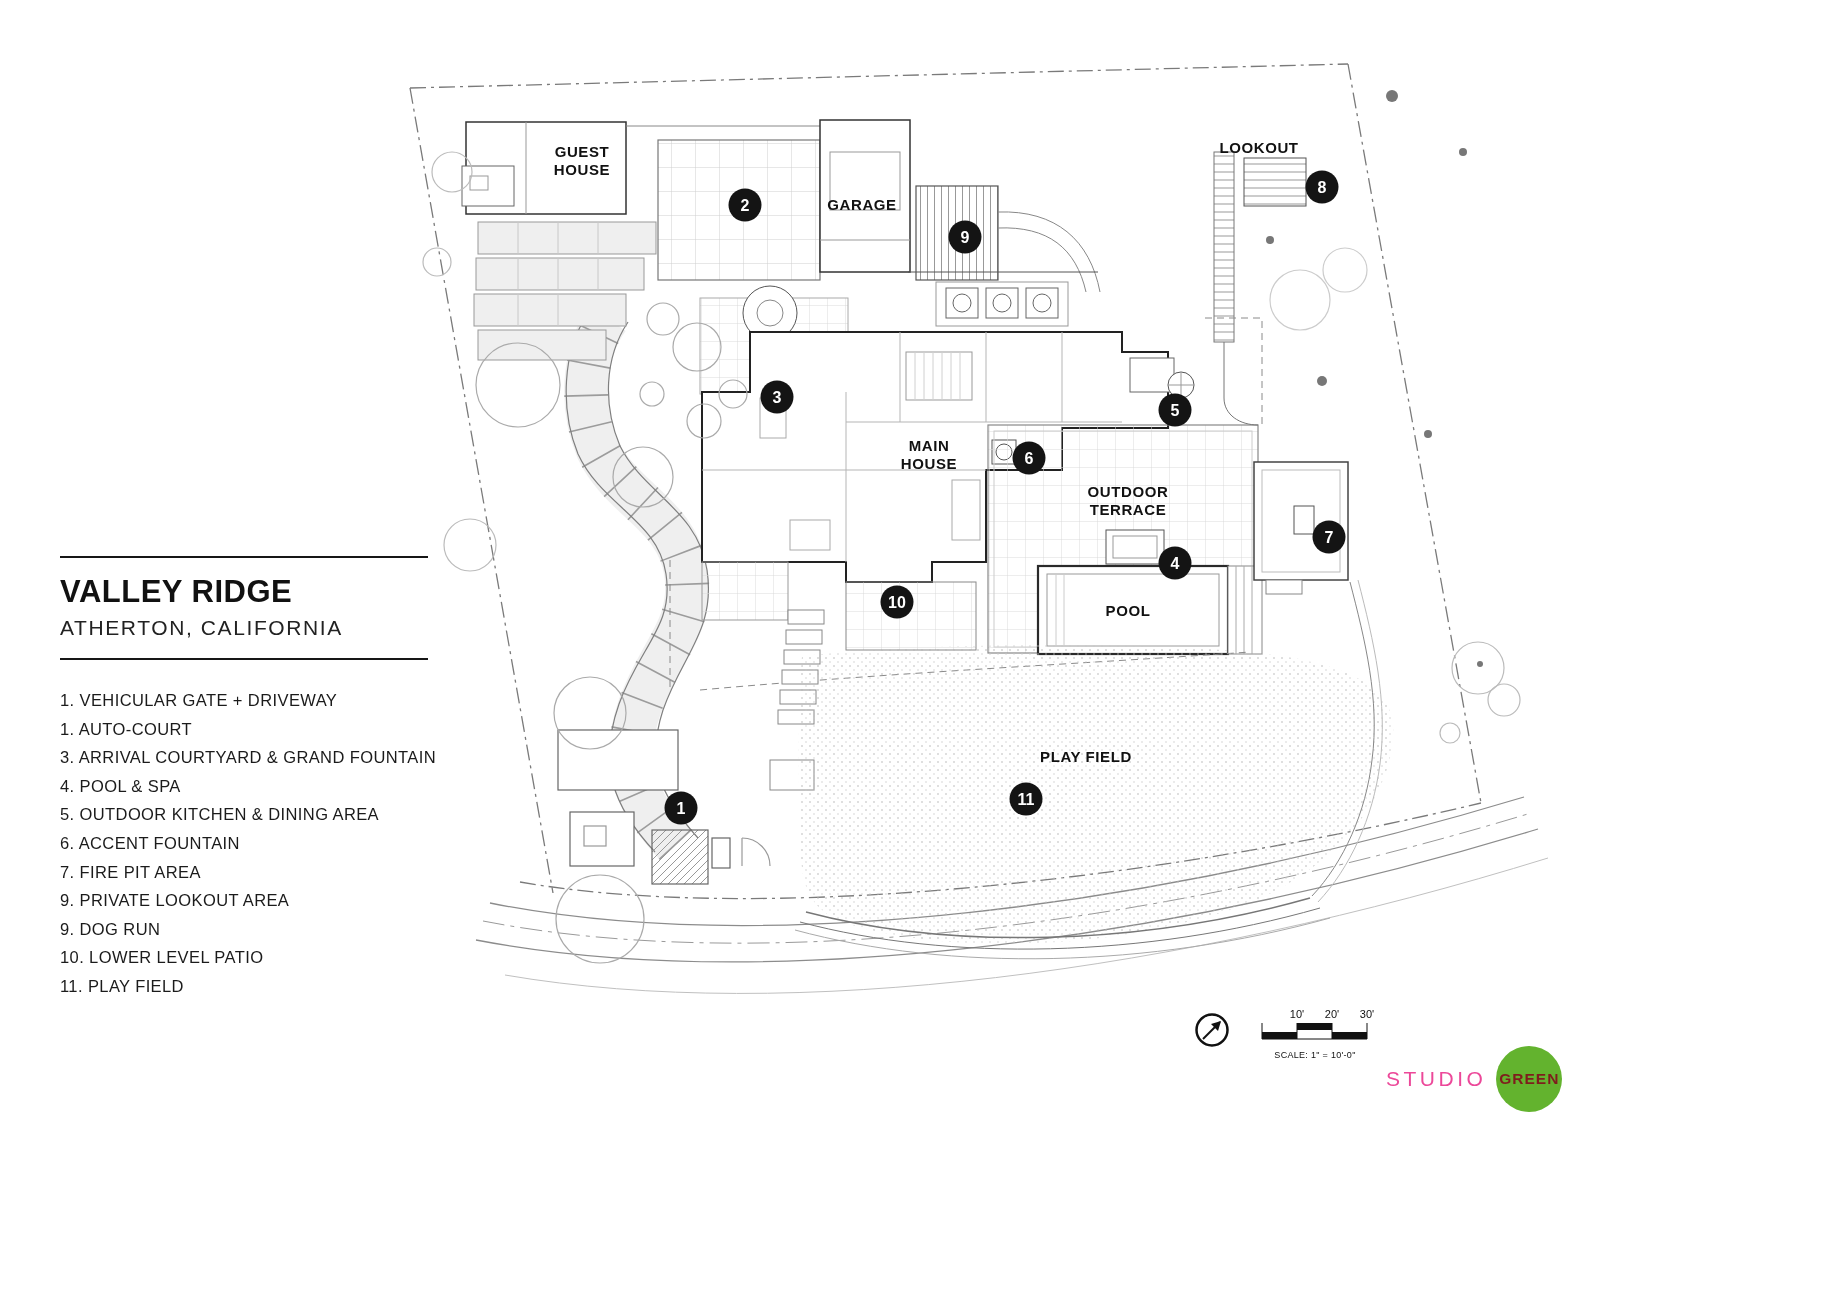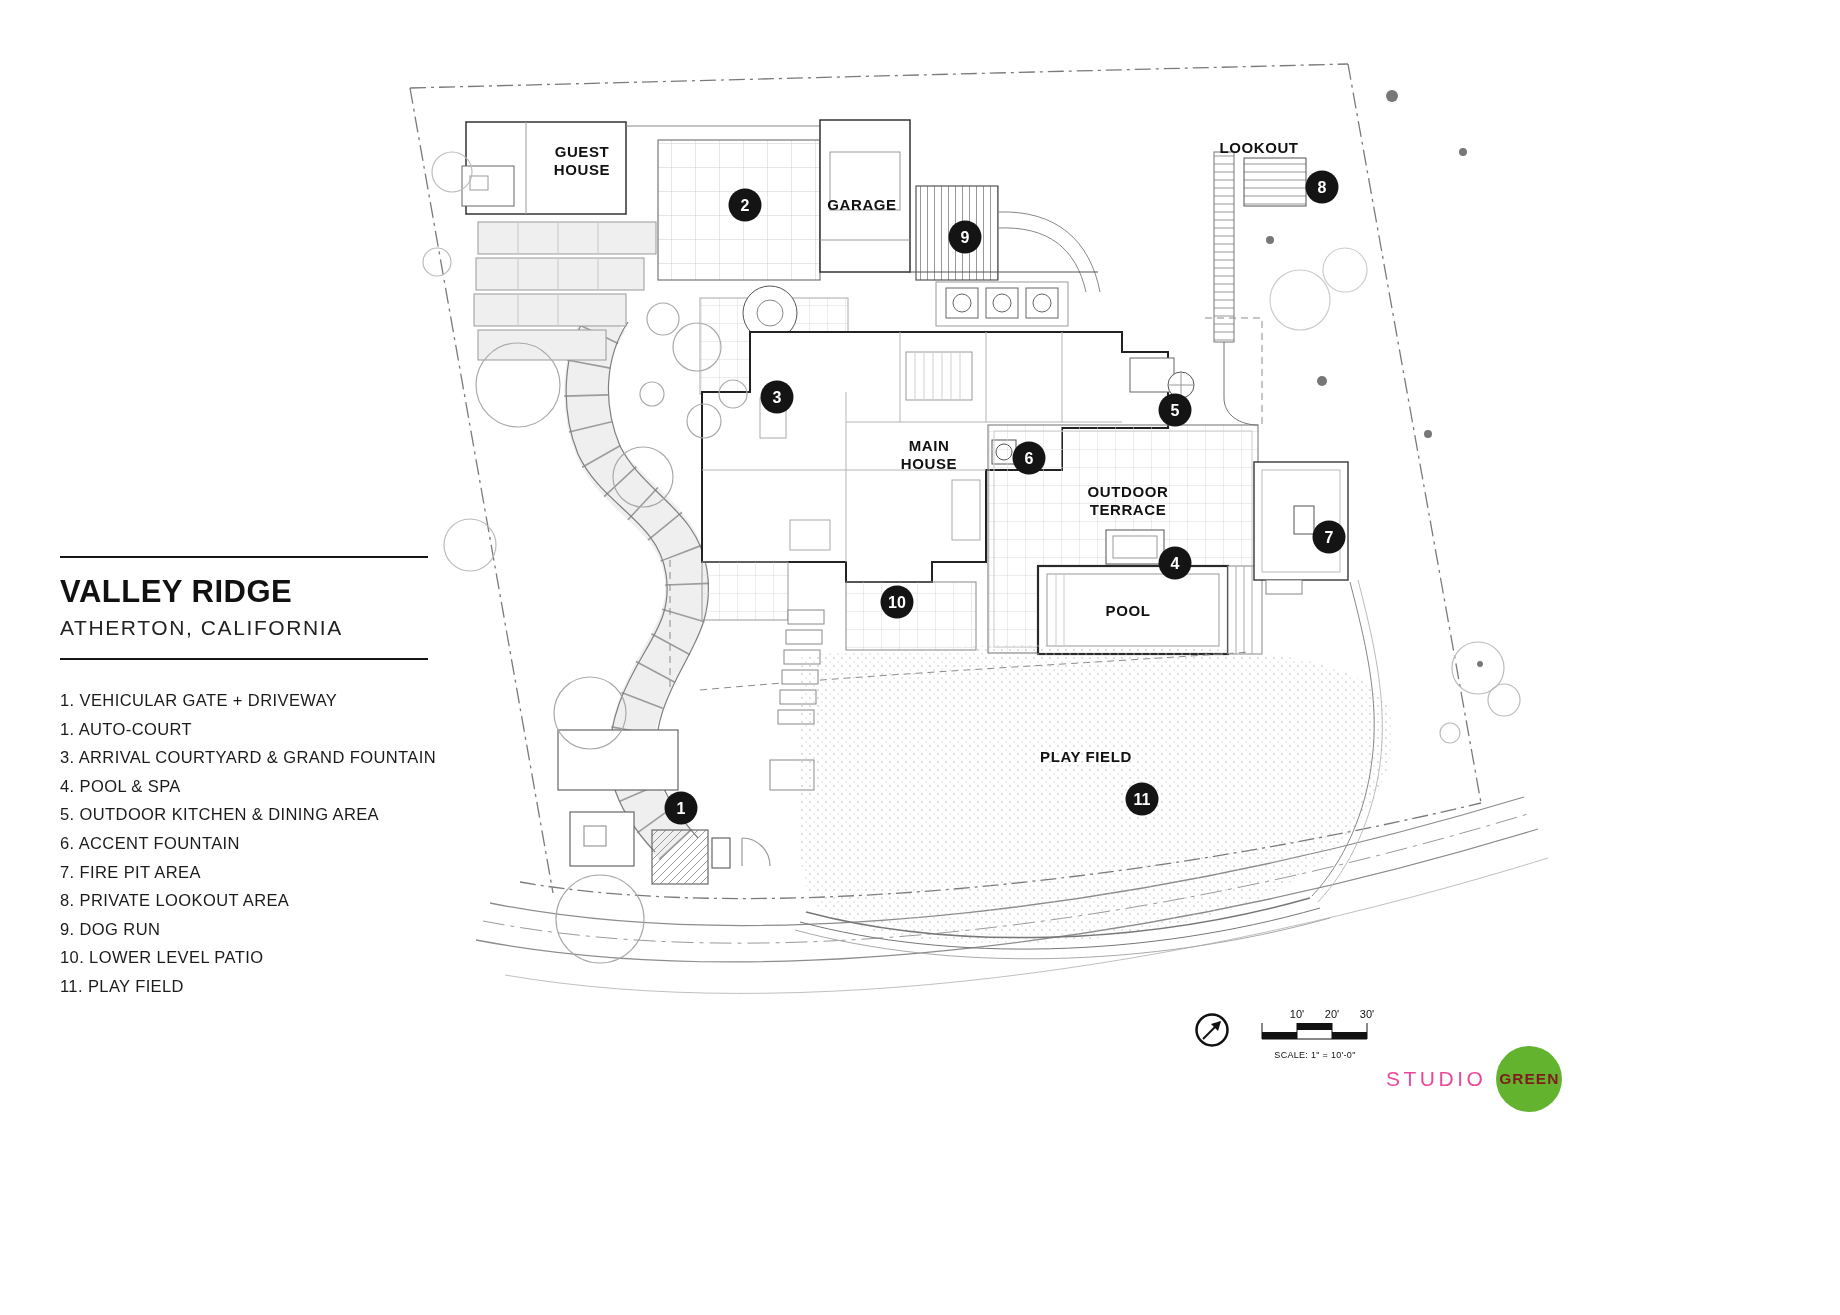--- a/index.html
+++ b/index.html
@@ -260,39 +260,39 @@
       <div class="marker" style="left: 681px; top: 808px;">1</div>
       <div class="marker" style="left: 745px; top: 205px;">2</div>
       <div class="marker" style="left: 777px; top: 397px;">3</div>
       <div class="marker" style="left: 1175px; top: 563px;">4</div>
       <div class="marker" style="left: 1175px; top: 410px;">5</div>
       <div class="marker" style="left: 1029px; top: 458px;">6</div>
       <div class="marker" style="left: 1329px; top: 537px;">7</div>
       <div class="marker" style="left: 1322px; top: 187px;">8</div>
       <div class="marker" style="left: 965px; top: 237px;">9</div>
       <div class="marker" style="left: 897px; top: 602px;">10</div>
-      <div class="marker" style="left: 1142px; top: 799px;">11</div>
+      <div class="marker" style="left: 1026px; top: 799px;">11</div>
     </div>
 
   <div class="title-block">
     <div class="rule"></div>
     <h1>VALLEY RIDGE</h1>
     <div class="subtitle">ATHERTON, CALIFORNIA</div>
     <div class="rule"></div>
   </div>
 
   <ul class="legend">
       <li>1. VEHICULAR GATE + DRIVEWAY</li>
       <li>1. AUTO-COURT</li>
       <li>3. ARRIVAL COURTYARD &amp; GRAND FOUNTAIN</li>
       <li>4. POOL &amp; SPA</li>
       <li>5. OUTDOOR KITCHEN &amp; DINING AREA</li>
       <li>6. ACCENT FOUNTAIN</li>
       <li>7. FIRE PIT AREA</li>
-      <li>8. PRIVATE LOOKOUT AREA</li>
+      <li>9. PRIVATE LOOKOUT AREA</li>
       <li>9. DOG RUN</li>
       <li>10. LOWER LEVEL PATIO</li>
       <li>11. PLAY FIELD</li>
     </ul>
 
   <div class="north">
     <svg width="40" height="40" viewBox="0 0 40 40">
       <circle cx="20" cy="20" r="15.5" fill="none" stroke="#111" stroke-width="2.5"></circle>
       <path d="M11,29 L28,12" stroke="#111" stroke-width="2" fill="none"></path>
       <path d="M29,11 L19,14 L26,21 Z" fill="#111"></path>

